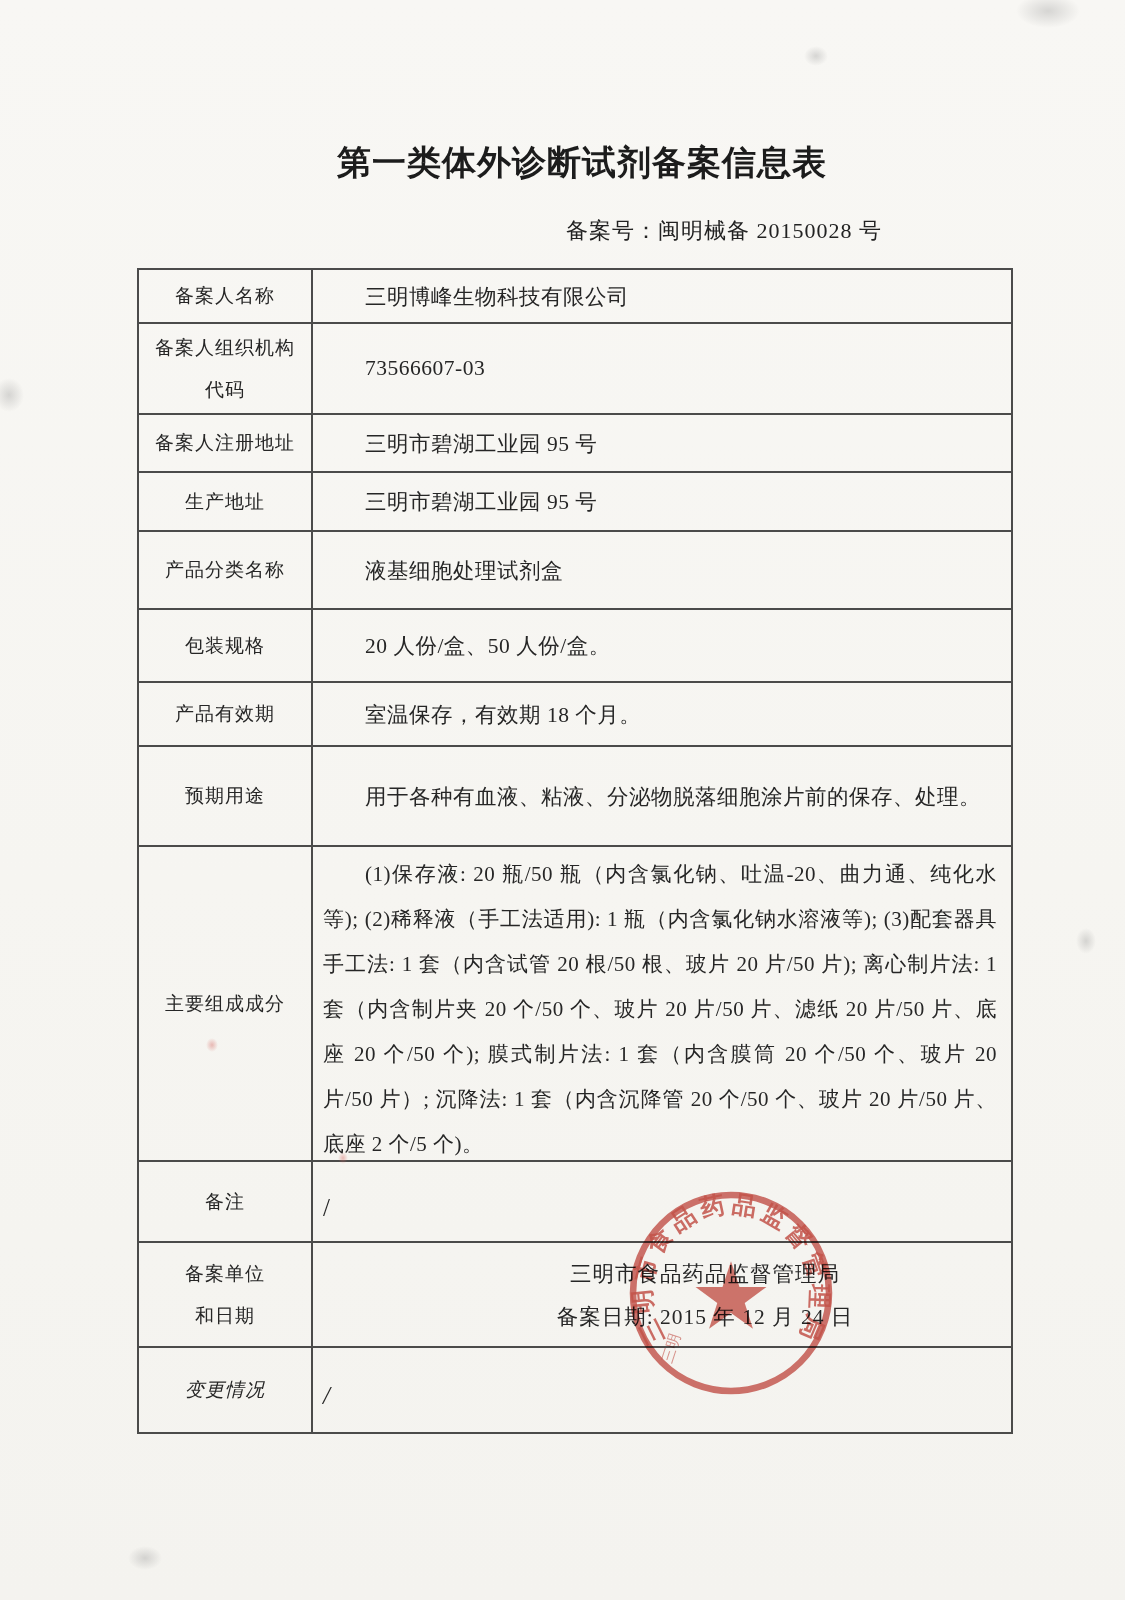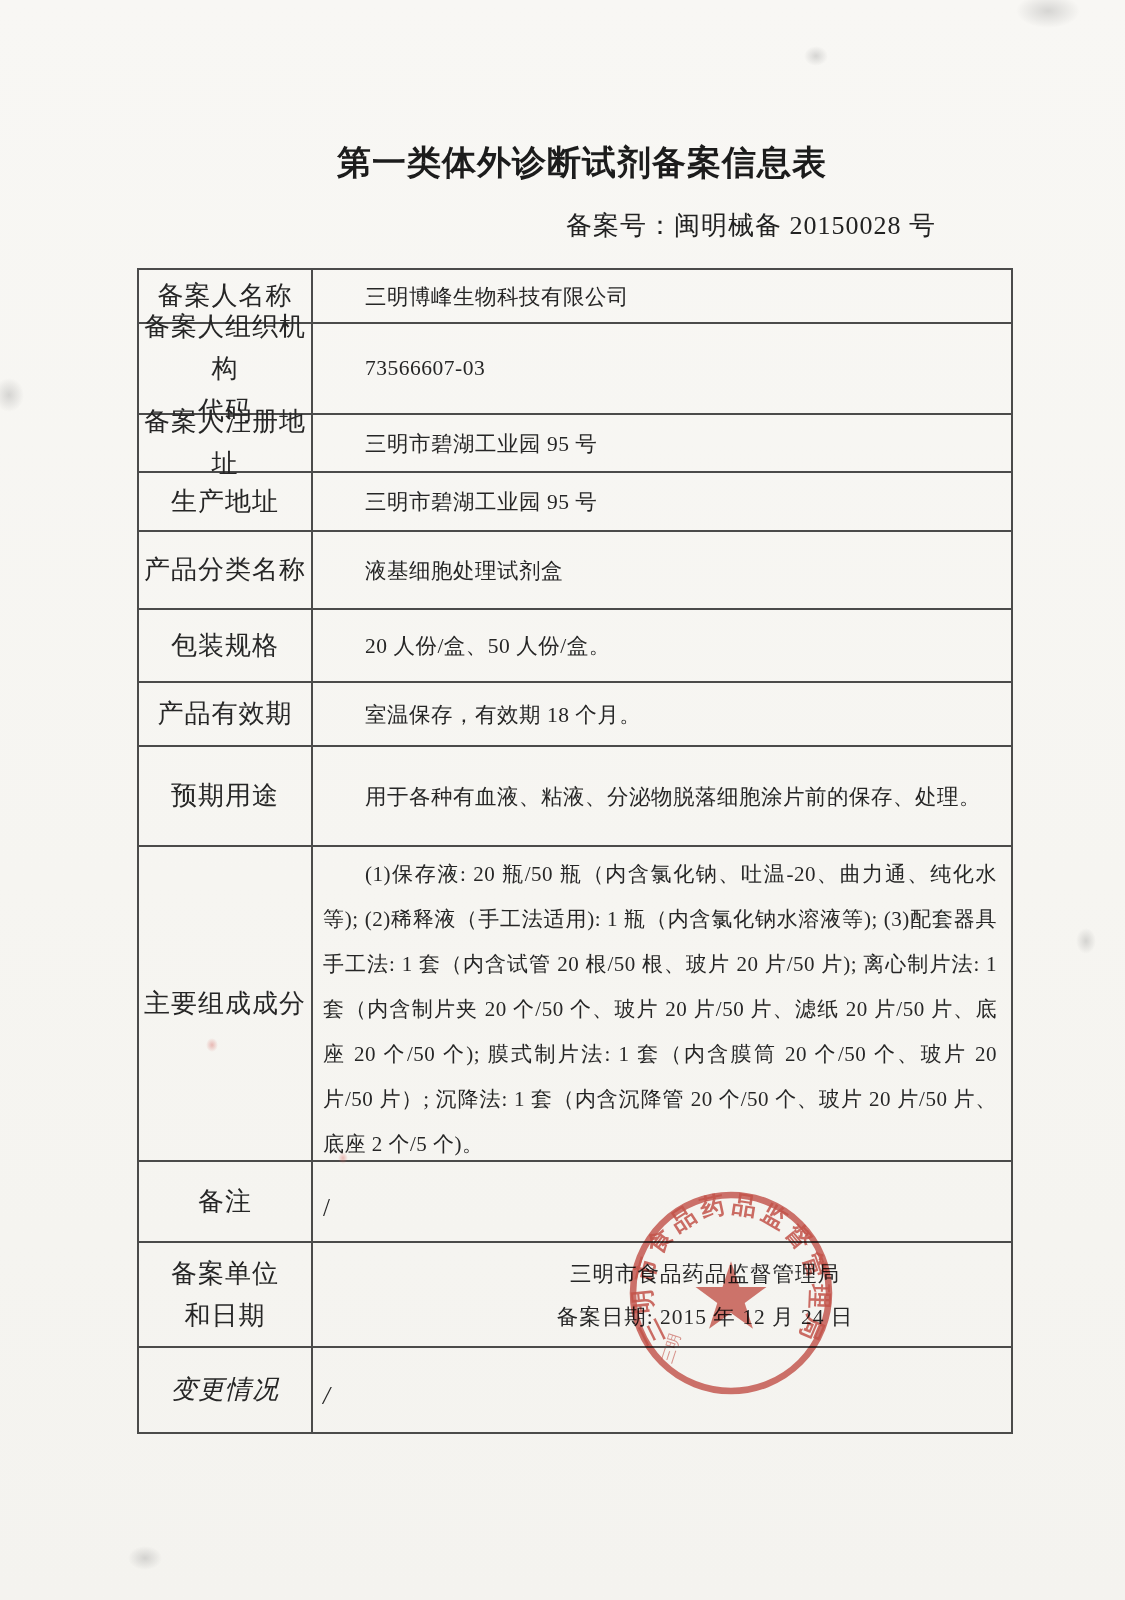--- a/index.html
+++ b/index.html
@@ -17,40 +17,40 @@
     overflow:hidden;
     font-family:"Liberation Serif","DejaVu Serif",serif;
     color:var(--ink);
   }
   .doc-title{
     position:absolute;left:0;right:0;top:140px;
     text-align:center;text-indent:24px;
     font-size:34px;font-weight:bold;letter-spacing:1px;color:#1c1c1c;padding-left:15px;
   }
   .record-line{
-    position:absolute;left:566px;top:208px;
-    font-size:26px;letter-spacing:1px;white-space:nowrap;color:#222;
+    position:absolute;left:566px;top:216px;
+    font-size:22px;letter-spacing:1px;white-space:nowrap;color:#222;
   }
   .form-table{
     position:absolute;left:137px;top:268px;width:876px;
     border:2px solid var(--line);
     box-sizing:border-box;
     background:transparent;
   }
   .row{display:flex;box-sizing:border-box;border-bottom:2px solid var(--line);}
   .row:last-child{border-bottom:none;font-style:italic;}
   .r0{height:54px}.r1{height:91px}.r2{height:58px}.r3{height:59px}
   .r4{height:78px}.r5{height:73px}.r6{height:64px}.r7{height:100px}
   .r8{height:315px}.r9{height:81px}.r10{height:105px}.r11{height:84px}
   .cell{box-sizing:border-box;display:flex;flex-direction:column;justify-content:center;}
   .label{
     width:174px;flex:0 0 174px;
     border-right:2px solid var(--line);
     align-items:center;text-align:center;
-    font-size:26px;letter-spacing:1px;line-height:42px;
+    font-size:19px;letter-spacing:1px;line-height:42px;
   }
   .value{flex:1 1 auto;font-size:21.5px;letter-spacing:.5px;}
   .pad-lg{padding-left:52px;padding-right:14px;}
   .pad-sm{padding-left:10px;padding-right:14px;margin-top:12px;}
   .indent p{margin:0;text-indent:2em;line-height:45px;text-align:justify;font-size:21px;}
   .slash{font-size:25px;}
   .authority-cell{align-items:center;padding-left:86px;gap:14px;}
   .authority-cell div{white-space:nowrap;font-size:21.5px;letter-spacing:1px;}
   .two-line span{display:block;}
   

